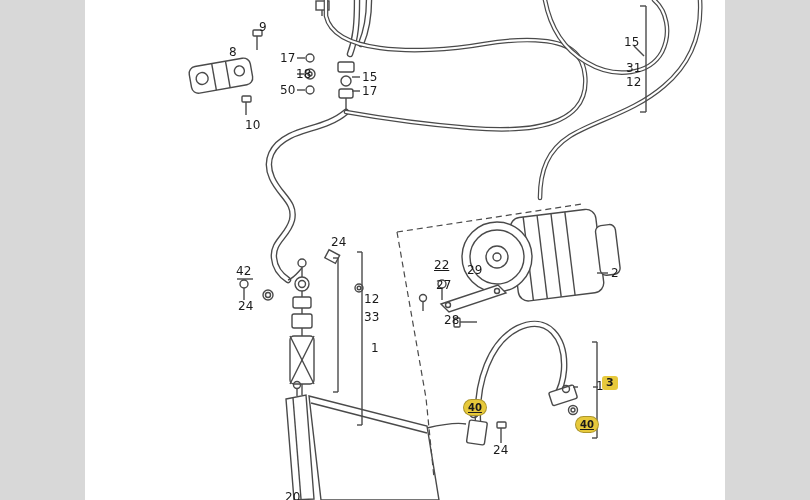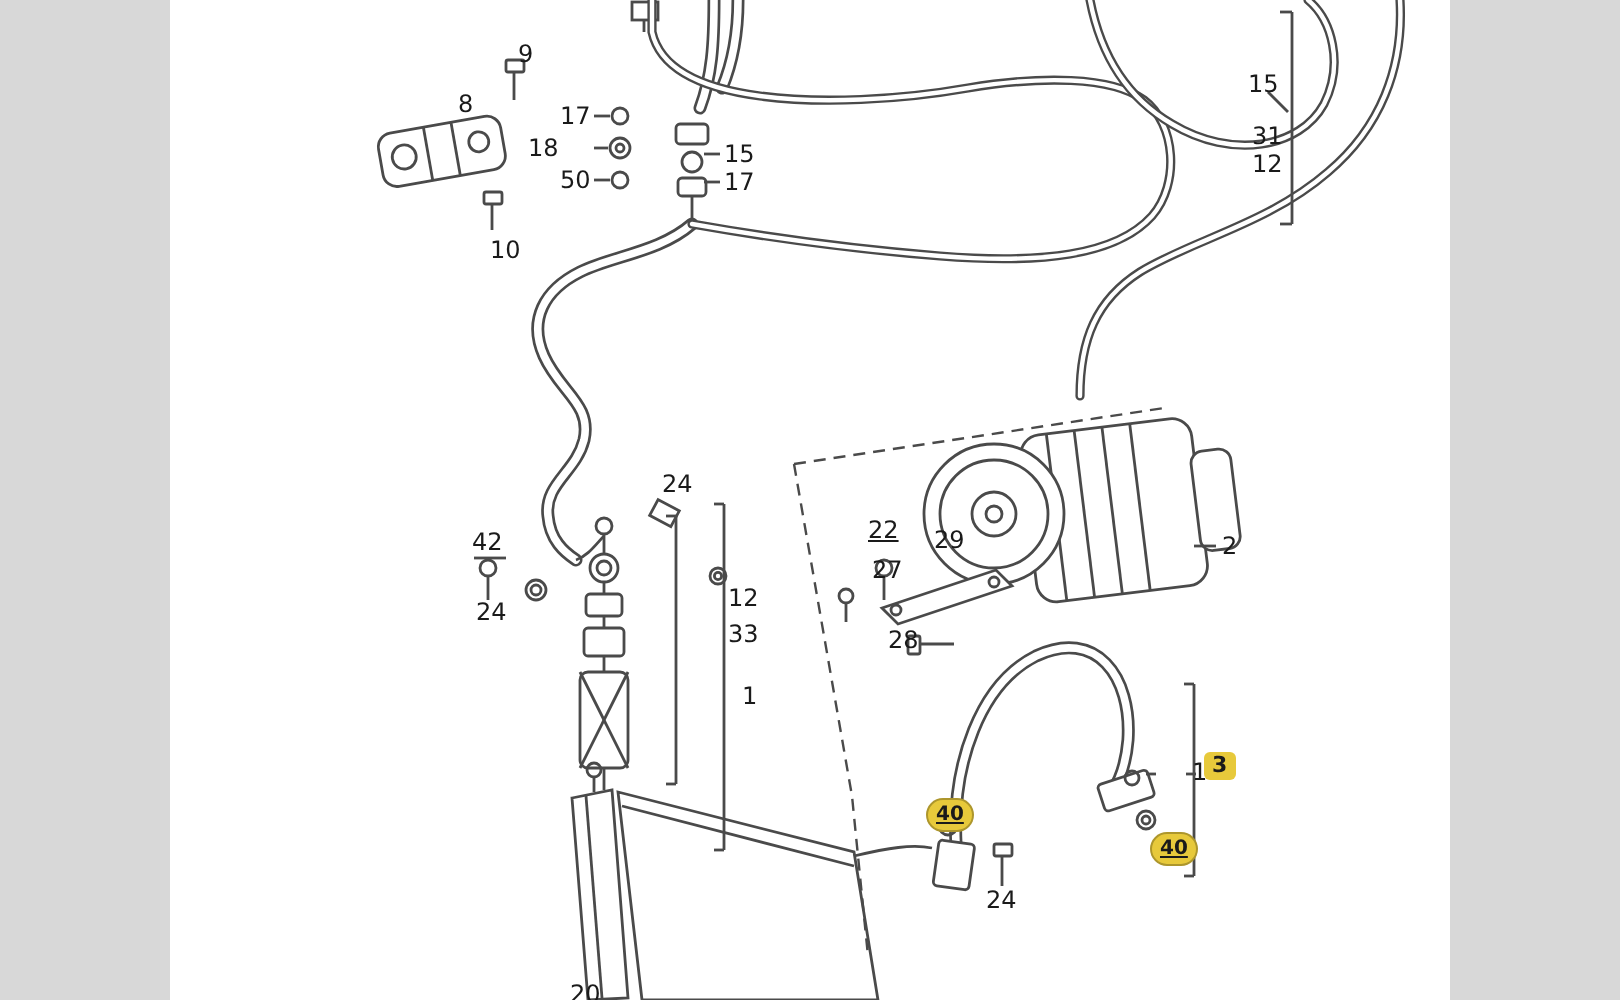--- a/index.html
+++ b/index.html
@@ -215,21 +215,21 @@
         <line x1="597" y1="342" x2="592" y2="342"></line>
         <line x1="597" y1="438" x2="592" y2="438"></line>
       </g>
     </g>
   </svg>
 
   <div class="callout-layer">
       <span class="callout plain" style="left: 259px; top: 21px;">9</span>
       <span class="callout plain" style="left: 229px; top: 46px;">8</span>
       <span class="callout plain" style="left: 280px; top: 52px;">17</span>
-      <span class="callout plain" style="left: 264px; top: 68px;">18</span>
+      <span class="callout plain" style="left: 296px; top: 68px;">18</span>
       <span class="callout plain" style="left: 280px; top: 84px;">50</span>
       <span class="callout plain" style="left: 362px; top: 71px;">15</span>
       <span class="callout plain" style="left: 362px; top: 85px;">17</span>
       <span class="callout plain" style="left: 245px; top: 119px;">10</span>
       <span class="callout plain" style="left: 624px; top: 36px;">15</span>
       <span class="callout plain" style="left: 626px; top: 62px;">31</span>
       <span class="callout plain" style="left: 626px; top: 76px;">12</span>
       <span class="callout plain" style="left: 331px; top: 236px;">24</span>
       <span class="callout plain" style="left: 236px; top: 265px;">42</span>
       <span class="callout plain" style="left: 238px; top: 300px;">24</span>

